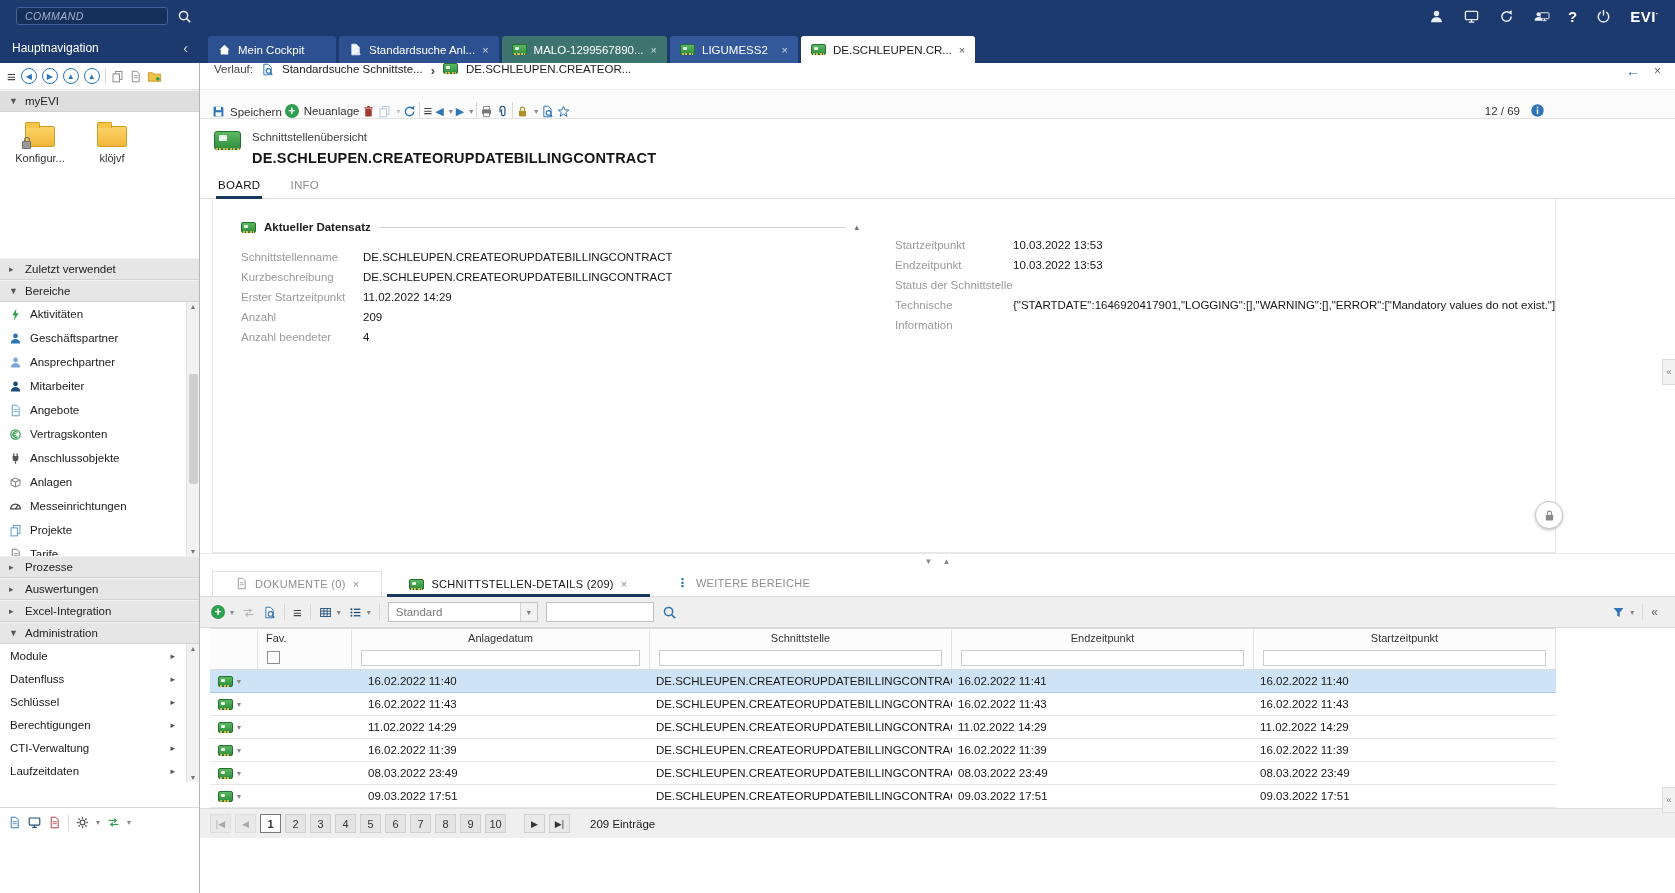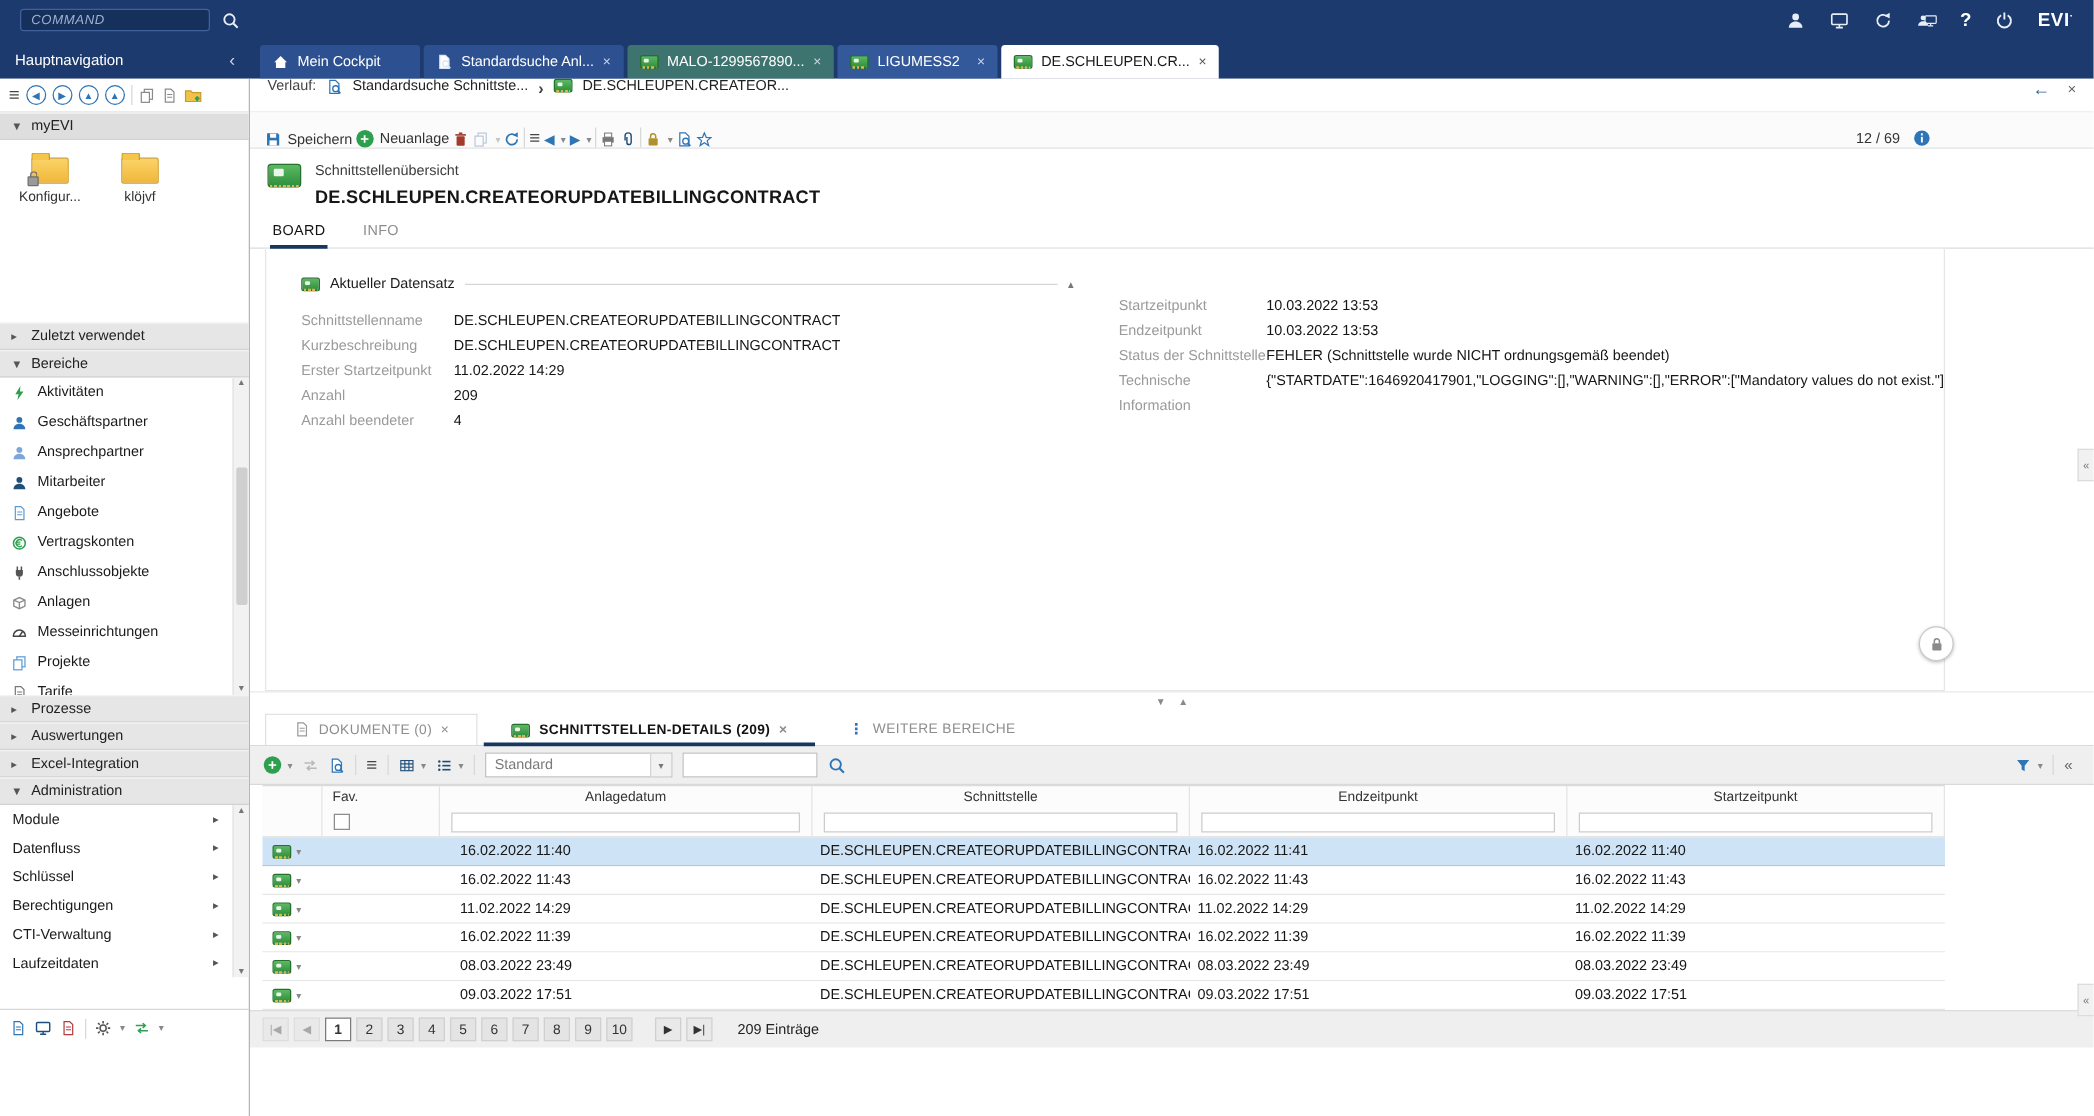--- a/index.html
+++ b/index.html
@@ -90,38 +90,38 @@
   .pghead .sub{font-size:11.5px;color:#3c3c3c;margin-bottom:7px}
   .pghead .ttl{font-size:14.5px;font-weight:bold;color:#161616;letter-spacing:.2px}
   .ptabs{flex:none;height:27px;display:flex;gap:26px;align-items:flex-end;padding:0 16px;border-bottom:1px solid #dcdcdc}
   .ptab{font-size:11.5px;padding:0 2px 7px;position:relative;color:#8d8d8d;letter-spacing:.3px}
   .ptab.active{color:#141414;font-weight:normal}
   .ptab.active::after{content:"";position:absolute;left:0;right:0;bottom:-1px;height:3px;background:#17375e}
 
   .board{flex:none;height:354px;margin:0 119px 0 12px;border:1px solid #e6e6e6;border-top:none;background:#fff;
     padding:22px 18px 0 28px;display:grid;grid-template-columns:618px 1fr;column-gap:36px;overflow:hidden}
   .grp-h{display:flex;align-items:center;gap:8px}
-  .grp-h .t{font-size:11.5px;font-weight:normal;color:#1c1c1c;white-space:nowrap}
+  .grp-h .t{font-size:11.5px;font-weight:bold;color:#1c1c1c;white-space:nowrap}
   .grp-h .rule{flex:1;height:1px;background:#d6d6d6}
   .grp-h .ch{font-size:9px;color:#777}
   .fields{margin-top:14px}
   .frow{display:flex;line-height:20px;font-size:11.5px}
   .frow .lab{width:122px;flex:none;color:#9a9a9a}
   .grp-r .frow .lab{width:118px}
   .frow .val{color:#161616;white-space:nowrap;overflow:hidden}
 
   .splitter{flex:none;height:16px;display:flex;align-items:center;justify-content:center;gap:10px;
     color:#8a8a8a;font-size:8px;border-top:1px solid #e9e9e9}
 
   .btabs{flex:none;height:28px;display:flex;align-items:flex-end;gap:5px;padding:0 12px;border-bottom:1px solid #d9d9d9}
   .btab{display:flex;align-items:center;gap:7px;padding:5px 22px 6px;font-size:11px;color:#8d8d8d;
     letter-spacing:.3px;position:relative;white-space:nowrap}
   .btab .x{font-size:11px;color:#8d8d8d}
   .btab.first{border:1px solid #e2e2e2;border-bottom:none}
-  .btab.active{color:#141414;font-weight:bold}
+  .btab.active{color:#141414;font-weight:normal}
   .btab.active::after{content:"";position:absolute;left:0;right:0;bottom:-1px;height:3px;background:#17375e}
   .btab .dots{font-size:12px;color:#2e75b6;font-weight:bold}
 
   .btool{flex:none;height:31px;background:#efefef;border-bottom:1px solid #d9d9d9;
     display:flex;align-items:center;gap:8px;padding:0 11px}
   .combo{width:150px;height:20px;background:#fff;border:1px solid #c2c2c2;display:flex;align-items:center;
     font-size:11.5px;color:#7a7a7a;padding-left:7px}
   .combo .cdd{margin-left:auto;width:17px;height:100%;border-left:1px solid #d5d5d5;background:#f2f2f2;
     display:flex;align-items:center;justify-content:center;font-size:8px;color:#777}
   .ftext{width:108px;height:20px;border:1px solid #c2c2c2;background:#fff;font-size:11.5px;padding:0 5px}
@@ -793,21 +793,20 @@
             <div class="frow">
                 <span class="lab">Startzeitpunkt</span>
                 <span class="val">10.03.2022 13:53</span>
               </div>
             <div class="frow">
                 <span class="lab">Endzeitpunkt</span>
                 <span class="val">10.03.2022 13:53</span>
               </div>
             <div class="frow">
                 <span class="lab">Status der Schnittstelle</span>
-                <span class="val">FEHLER (Schnittstelle wurde NICHT ordnungsgemäß beendet)</span>
               </div>
             <div class="frow">
                 <span class="lab">Technische Information</span>
                 <span class="val">{"STARTDATE":1646920417901,"LOGGING":[],"WARNING":[],"ERROR":["Mandatory values do not exist."]}</span>
               </div>
           </div>
         </div>
       </div>
 
       <div class="splitter">

